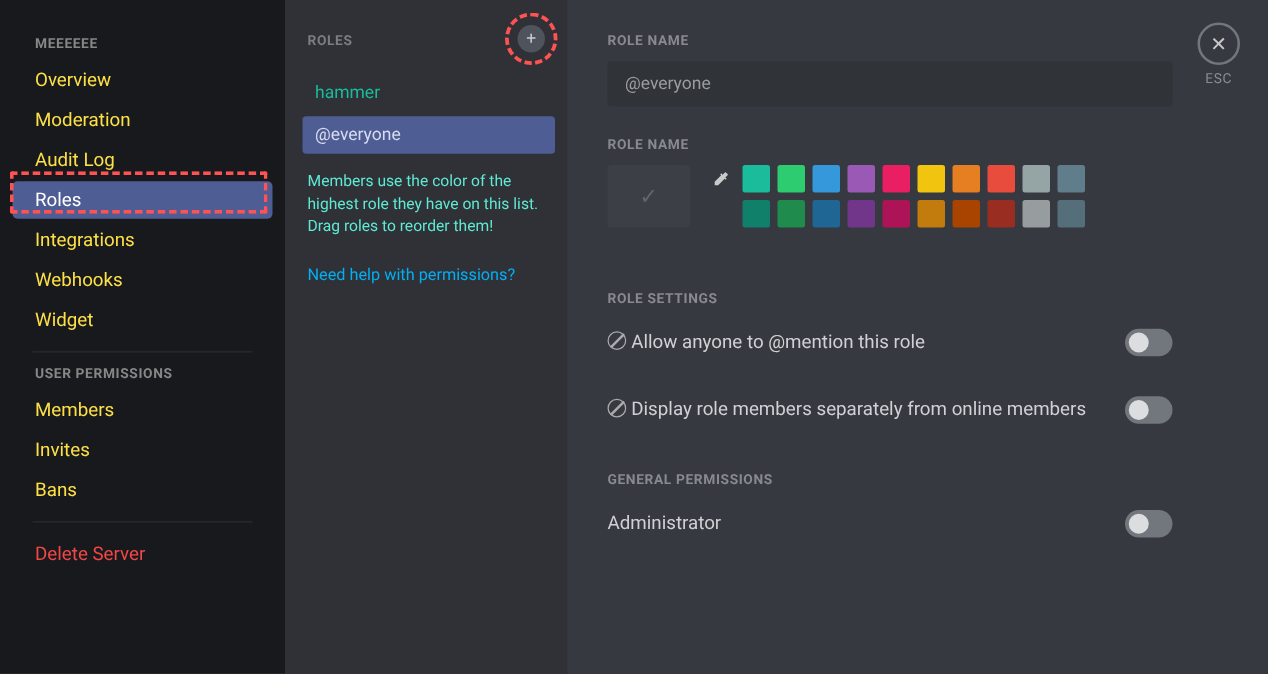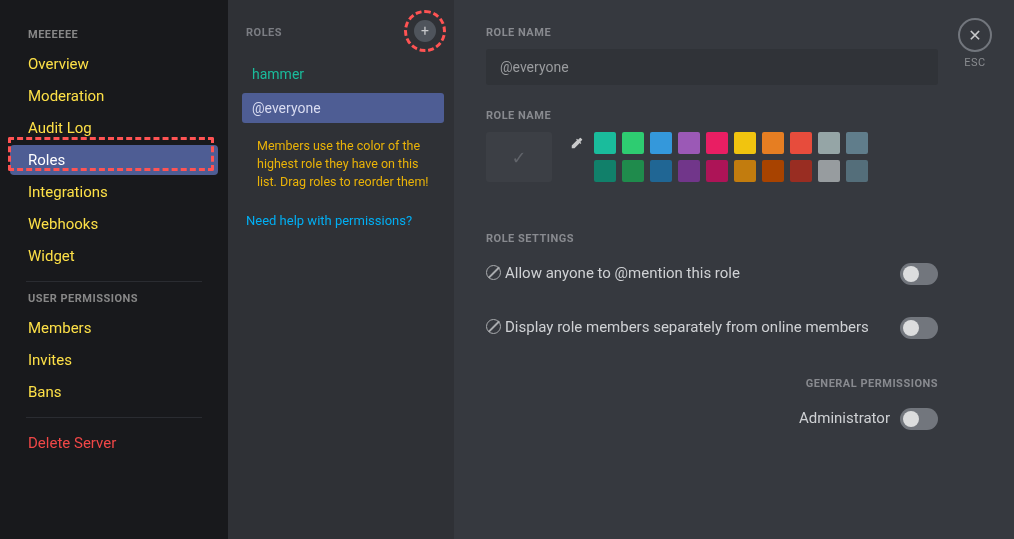--- a/index.html
+++ b/index.html
@@ -15,21 +15,21 @@
   .dash-hl { position:absolute; left:8px; top:137px; width:206px; height:34px; border:3px dashed #ff5353; border-radius:2px; pointer-events:none; }
   
   
   .roles-col { width:226px; background:#2f3136; padding:26px 10px 0 14px; position:relative; }
   .roles-col .head { font-size:11px; font-weight:700; color:#7b7d83; letter-spacing:0.5px; margin-left:4px; }
   .add-btn { position:absolute; right:18px; top:20px; width:22px; height:22px; border-radius:50%; background:#4f545c; display:flex; align-items:center; justify-content:center; color:#c8c9cc; font-size:14px; cursor:pointer; }
   .dash-circ { position:absolute; right:8px; top:10px; width:42px; height:42px; border:3px dashed #ff5353; border-radius:50%; pointer-events:none; }
   .role-item { padding:7px 10px; margin:4px 0; font-size:14px; border-radius:3px; cursor:pointer; }
   .role-item.hammer { color:#1abc9c; }
   .role-item.selected { background:#4e5d94; color:#d9dcf1; }
-  .hint { font-size:12.5px; color:#eab308; line-height:1.45; margin:14px 4px 0 15px; }
+  .hint { font-size:12.5px; color:#5eead4; line-height:1.45; margin:14px 4px 0 4px; }
   .help-link { font-size:13px; color:#00aff4; margin:22px 4px 0 4px; display:inline-block; cursor:pointer; }
   
   
   .main { flex:1; background:#36393f; padding:26px 76px 0 32px; overflow-y:auto; position:relative; }
   .label { font-size:11px; font-weight:700; color:#888a8f; letter-spacing:0.5px; margin-bottom:10px; }
   .name-input { width:100%; background:#303338; border:none; border-radius:3px; padding:10px 14px; color:#9a9c9f; font-size:14px; margin-bottom:24px; }
   
   .color-block { display:flex; align-items:flex-start; gap:14px; margin-bottom:50px; }
   .big-swatch { width:66px; height:50px; background:#3c3f45; border-radius:3px; display:flex; align-items:center; justify-content:center; color:#61646a; font-size:18px; cursor:pointer; }
   .color-grid-wrap { display:flex; flex-direction:column; gap:6px; }
@@ -37,21 +37,21 @@
   .swatch { width:22px; height:22px; border-radius:2px; cursor:pointer; }
   .dropper { width:22px; height:22px; color:#c9cacb; display:flex; align-items:center; justify-content:center; font-size:14px; cursor:pointer; }
   
   .setting-row { display:flex; align-items:flex-start; gap:10px; padding:8px 0 24px 0; }
   .setting-row .txt { flex:1; color:#cfd1d4; font-size:15px; line-height:1.4; }
   .forbid { display:inline-block; width:15px; height:15px; border:1.8px solid #a9abae; border-radius:50%; position:relative; vertical-align:-2px; margin-right:4px; }
   .forbid::after { content:""; position:absolute; width:1.8px; height:15px; background:#a9abae; left:5.5px; top:-1px; transform:rotate(45deg); }
   .toggle { width:38px; height:22px; background:#72767d; border-radius:11px; position:relative; cursor:pointer; flex:0 0 38px; }
   .toggle::after { content:""; position:absolute; width:16px; height:16px; background:#dcddde; border-radius:50%; top:3px; left:3px; }
   
-  .sec-gp { margin-top:14px;text-align:right; }
+  .sec-gp { margin-top:14px; }
   
   
   .close-wrap { position:absolute; right:22px; top:18px; text-align:center; }
   .close-btn { width:34px; height:34px; border:2px solid #72767d; border-radius:50%; display:flex; align-items:center; justify-content:center; color:#c7c8ca; font-size:16px; cursor:pointer; margin-bottom:4px; }
   .esc { font-size:11px; color:#8a8c90; letter-spacing:0.5px; }
 </style>
 </head>
 <body>
 
 <div class="sidebar">

